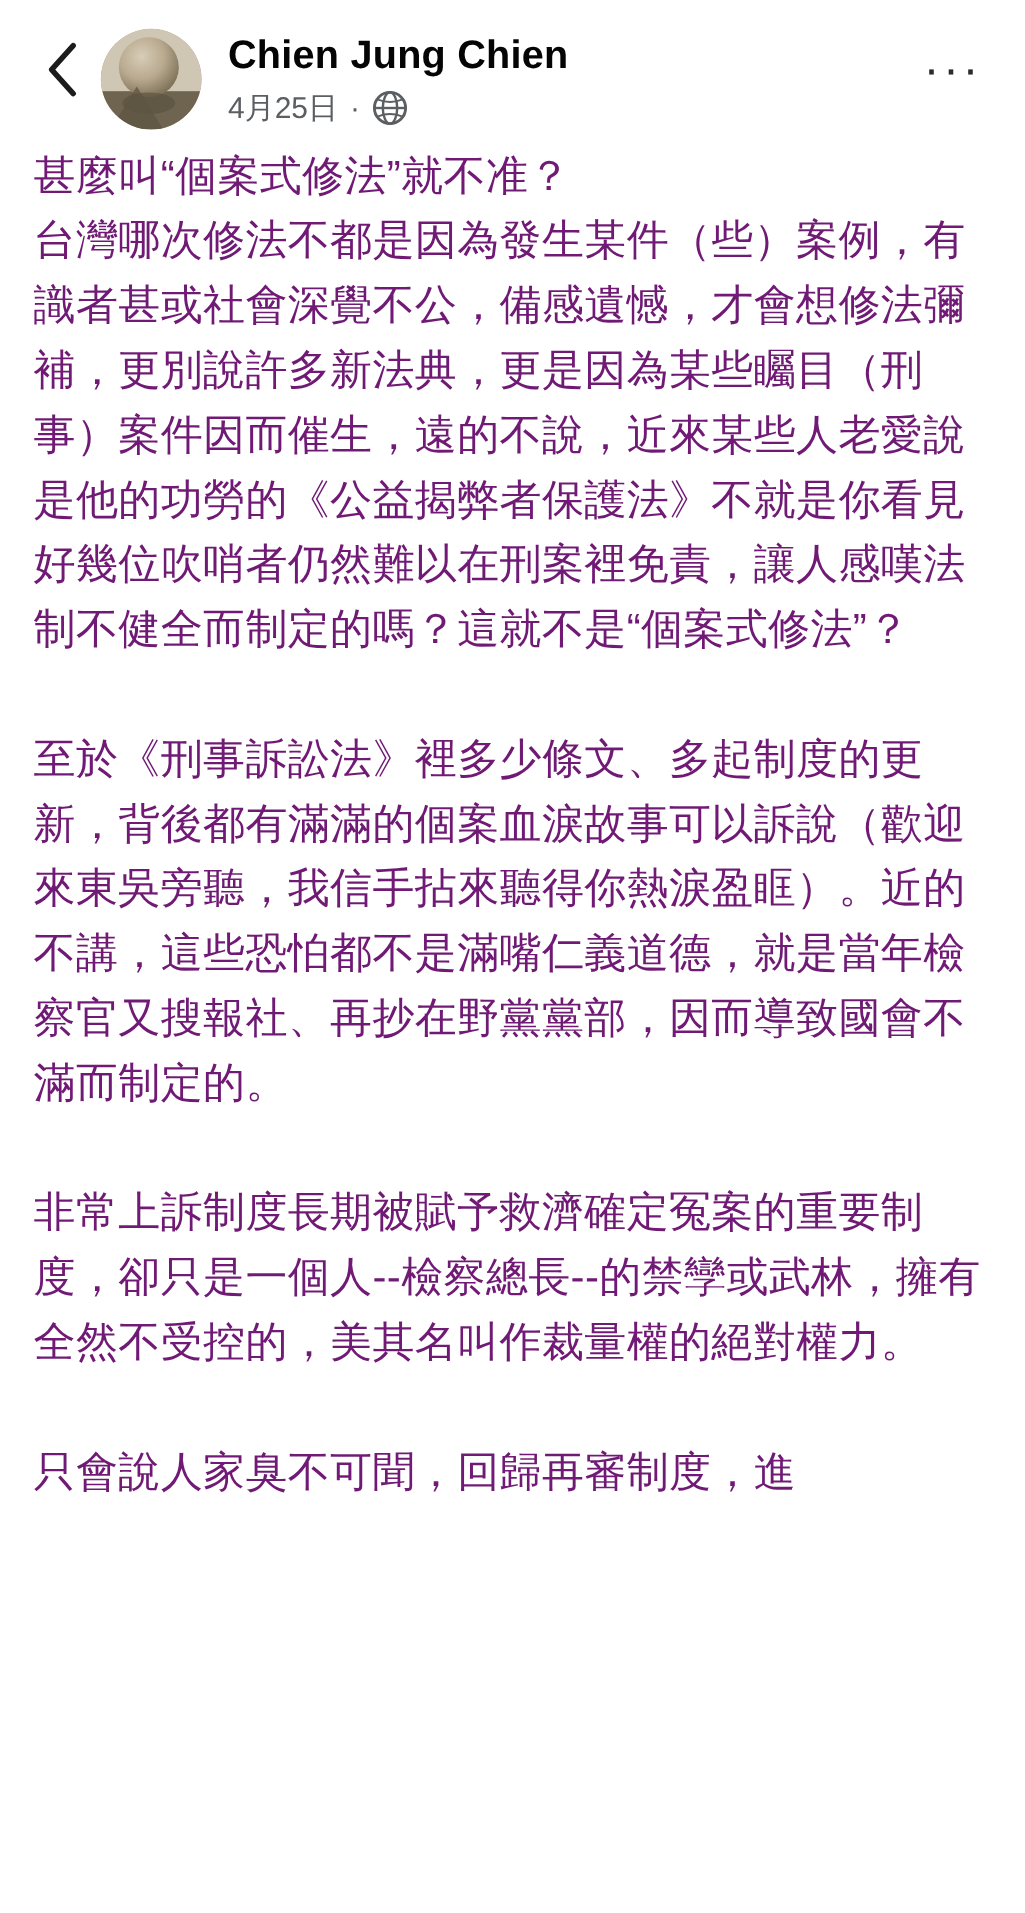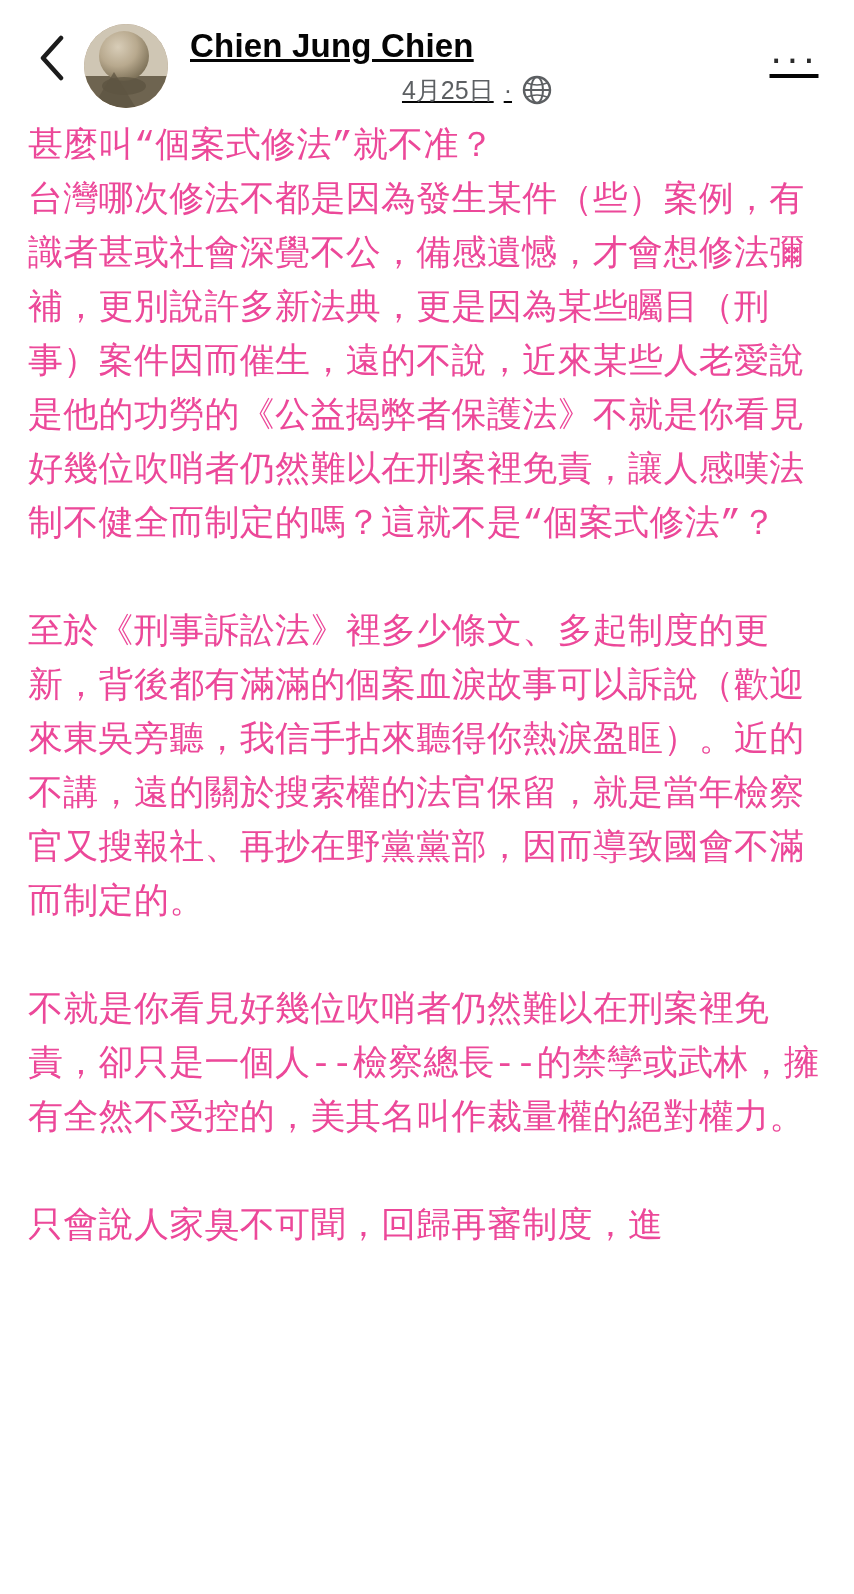--- a/index.html
+++ b/index.html
@@ -16,21 +16,20 @@
     position: relative;
   }
 
   
   .header {
     display: flex;
     align-items: flex-start;
     padding: 22px 26px 0 26px;
     height: 108px;
     box-sizing: border-box;
-    text-decoration: underline;
   }
   .back-btn {
     width: 52px;
     height: 60px;
     display: flex;
     align-items: center;
     justify-content: center;
     flex: 0 0 auto;
     margin-top: 6px;
     cursor: pointer;
@@ -61,21 +60,20 @@
     font-weight: bold;
     line-height: 40px;
     color: #050505;
     letter-spacing: 0.2px;
     white-space: nowrap;
   }
   .meta-row {
     display: flex;
     align-items: center;
     margin-top: 9px;
-    justify-content: center;
   }
   .post-date {
     font-size: 25px;
     color: #5c5f62;
     line-height: 30px;
   }
   .meta-dot {
     font-size: 25px;
     color: #5c5f62;
     margin: 0 10px;
@@ -101,26 +99,26 @@
   }
 
   
   .post-body {
     padding: 12px 26px 0 28px;
     box-sizing: border-box;
   }
   .para {
     font-size: 35px;
     line-height: 54px;
-    color: #ec4899;
+    color: #701a75;
     letter-spacing: 0.3px;
     margin: 0;
     white-space: pre-wrap;
     word-break: break-all;
-    font-family: Liberation Mono, monospace;
+    font-family: Liberation Sans, sans-serif;
   }
   .para + .para {
     margin-top: 54px;
   }
 </style>
 </head>
 <body>
 
 <div class="header">
 
@@ -168,16 +166,16 @@
   </div>
 
   <div class="menu-btn">
     <span>···</span>
   </div>
 </div>
 
 <div class="post-body">
   <p class="para">甚麼叫“個案式修法”就不准？
 台灣哪次修法不都是因為發生某件（些）案例，有識者甚或社會深覺不公，備感遺憾，才會想修法彌補，更別說許多新法典，更是因為某些矚目（刑事）案件因而催生，遠的不說，近來某些人老愛說是他的功勞的《公益揭弊者保護法》不就是你看見好幾位吹哨者仍然難以在刑案裡免責，讓人感嘆法制不健全而制定的嗎？這就不是“個案式修法”？</p>
-  <p class="para">至於《刑事訴訟法》裡多少條文、多起制度的更新，背後都有滿滿的個案血淚故事可以訴說（歡迎來東吳旁聽，我信手拈來聽得你熱淚盈眶）。近的不講，遠的關於搜索權的法官保留，就是當年檢察官又搜報社、再抄在野黨黨部，因而導致國會不滿而制定的。</p>
-  <p class="para">不就是你看見好幾位吹哨者仍然難以在刑案裡免責，卻只是一個人--檢察總長--的禁孿或武林，擁有全然不受控的，美其名叫作裁量權的絕對權力。</p>
+  <p class="para">至於《刑事訴訟法》裡多少條文、多起制度的更新，背後都有滿滿的個案血淚故事可以訴說（歡迎來東吳旁聽，我信手拈來聽得你熱淚盈眶）。近的不講，這些恐怕都不是滿嘴仁義道德，就是當年檢察官又搜報社、再抄在野黨黨部，因而導致國會不滿而制定的。</p>
+  <p class="para">非常上訴制度長期被賦予救濟確定冤案的重要制度，卻只是一個人--檢察總長--的禁孿或武林，擁有全然不受控的，美其名叫作裁量權的絕對權力。</p>
   <p class="para">只會說人家臭不可聞，回歸再審制度，進</p>
 </div>
 
 </body></html>

